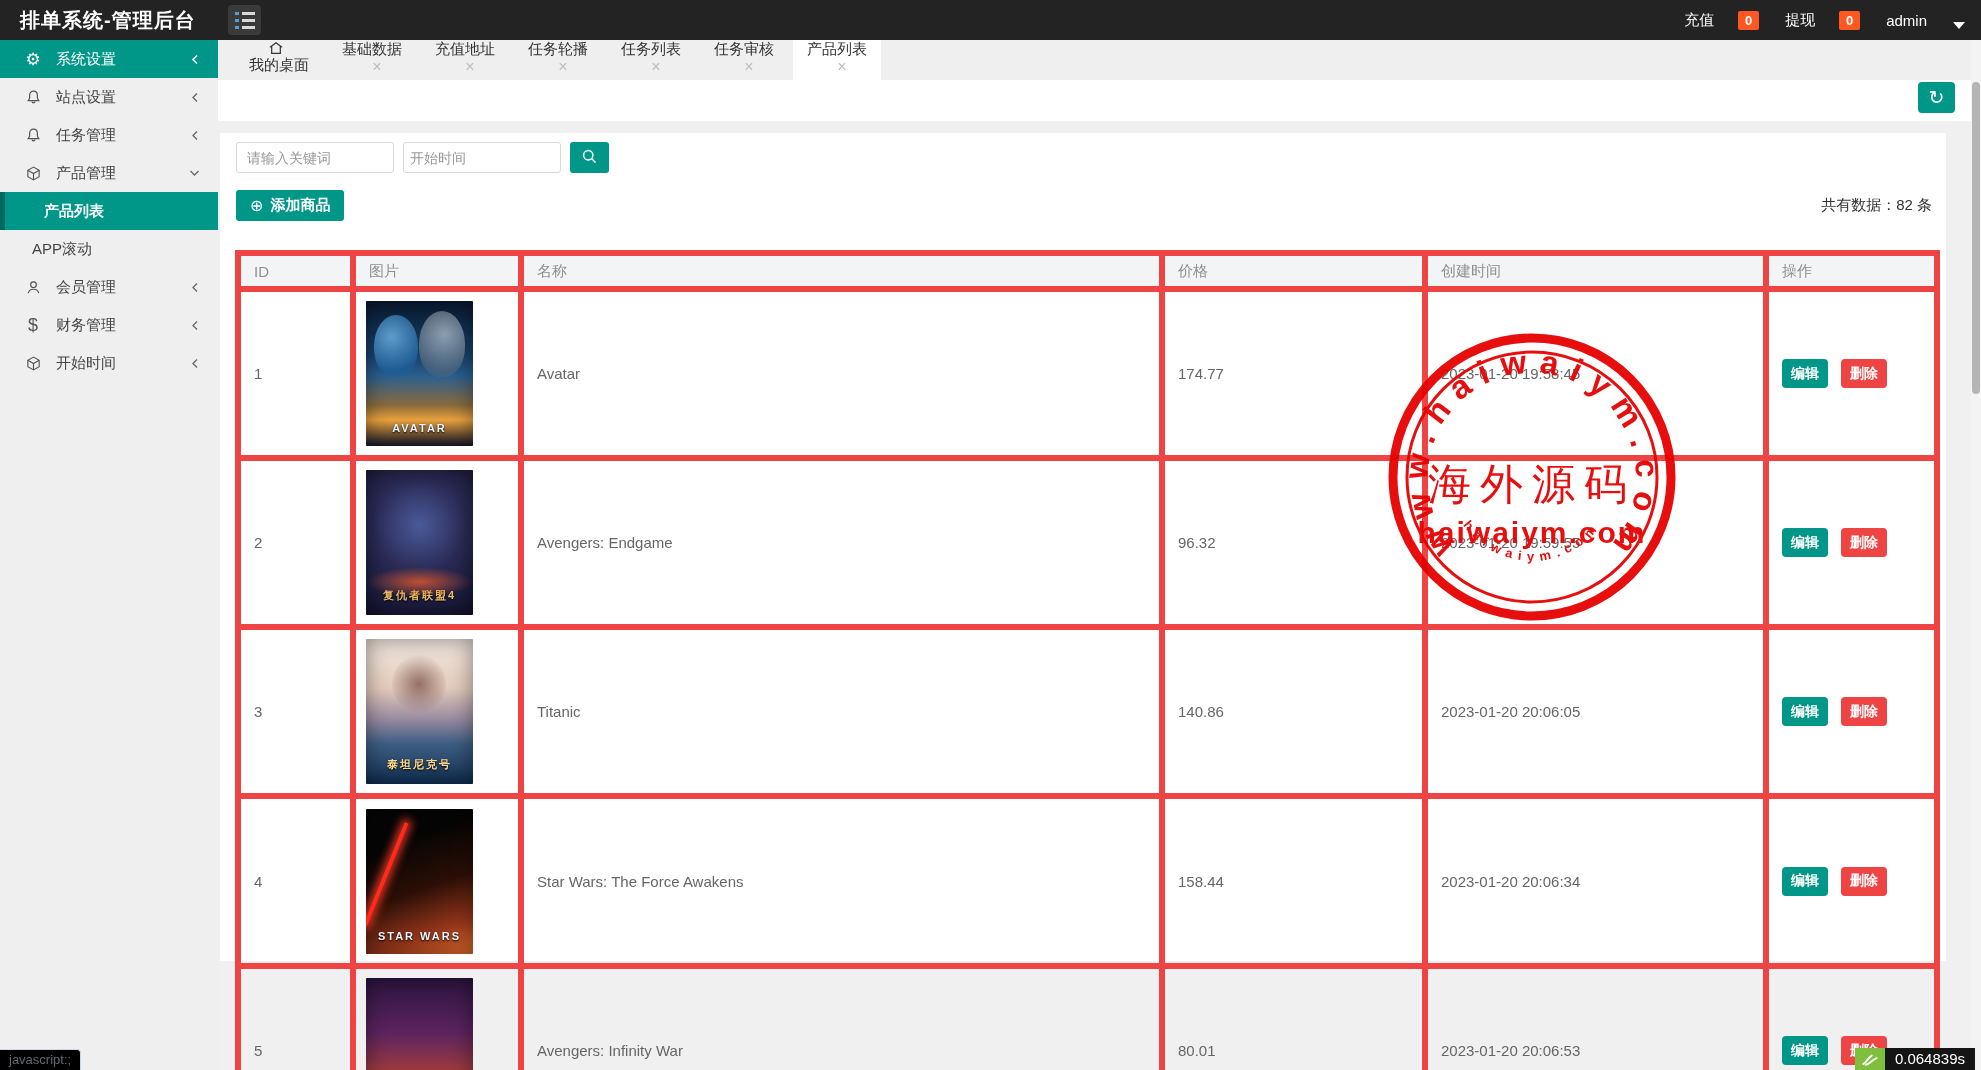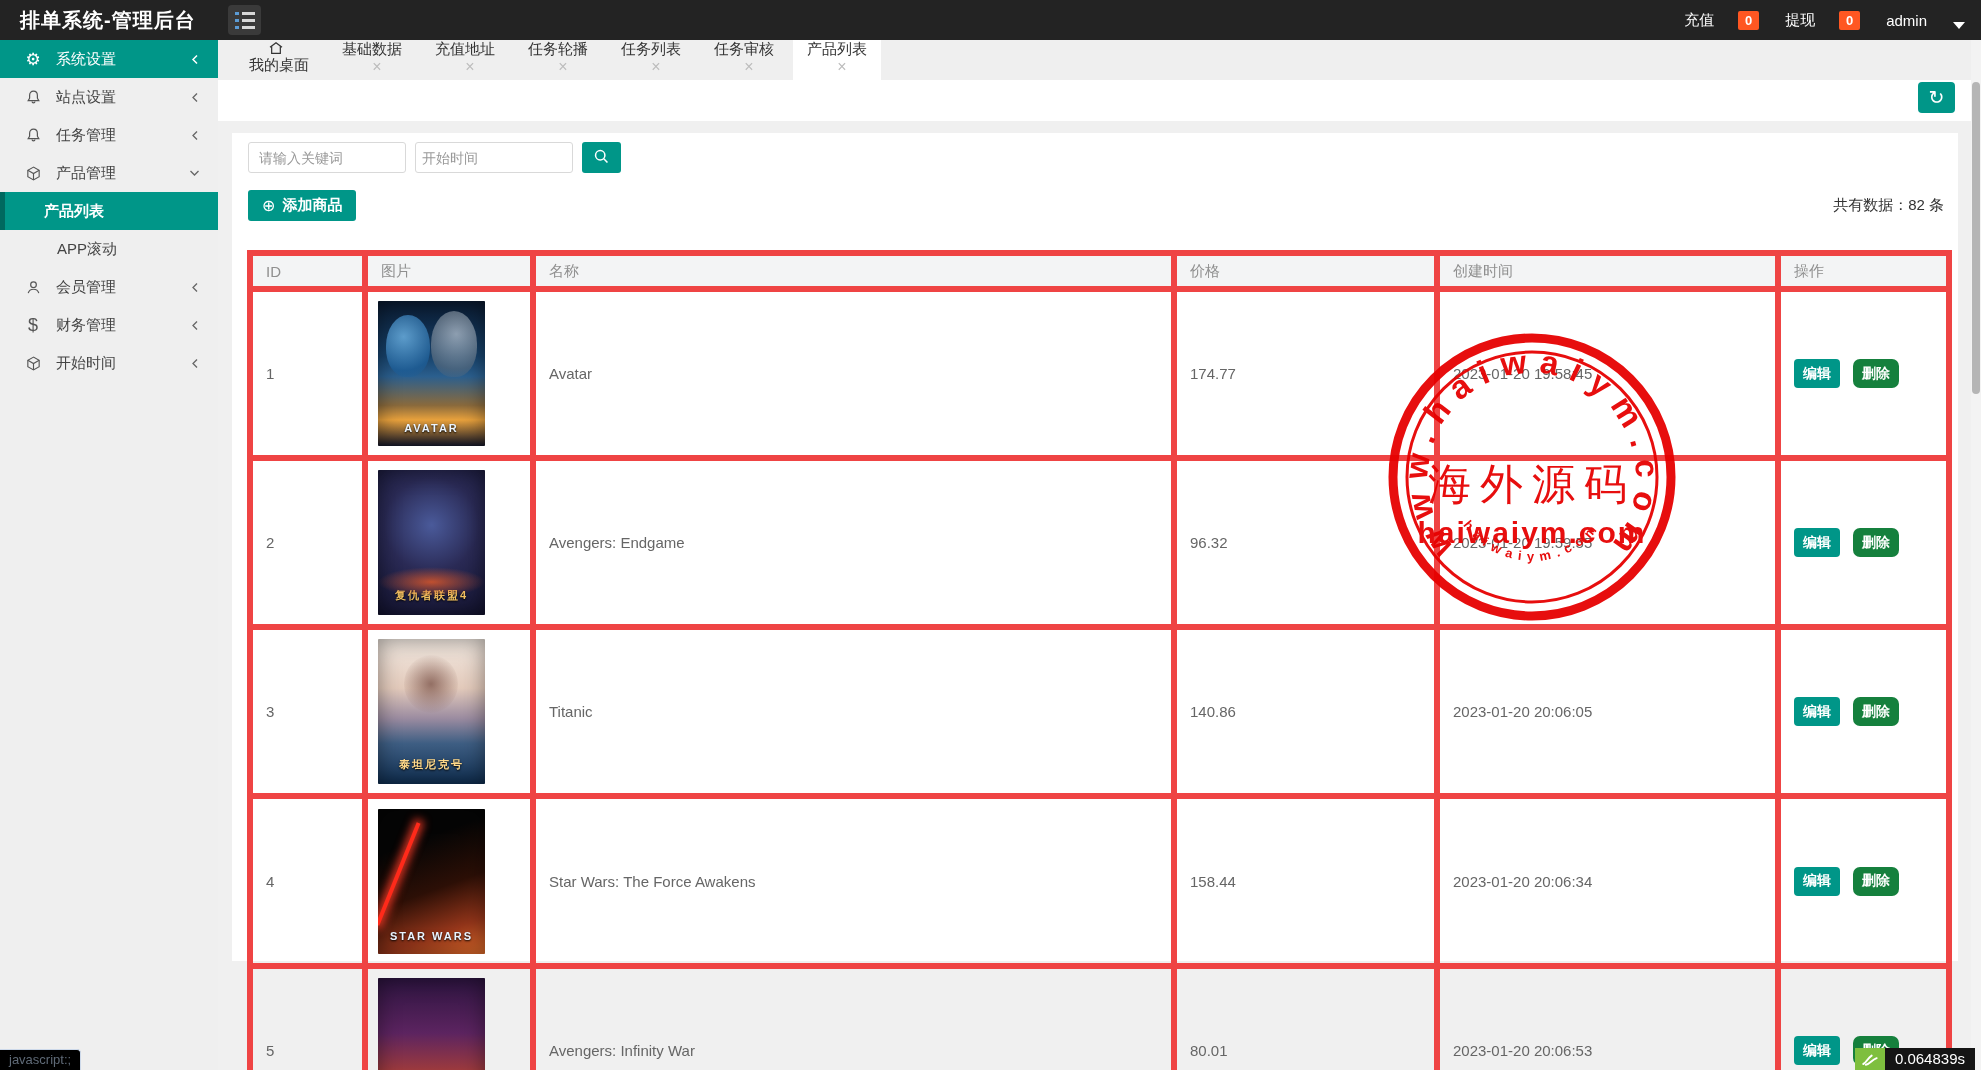--- a/index.html
+++ b/index.html
@@ -22,21 +22,21 @@
            line-height:19px; text-align:center; border-radius:2px; padding:0 4px; }
   .caret { width:0; height:0; border-left:6px solid transparent; border-right:6px solid transparent;
            border-top:7px solid #ffffff; margin-left:2px; }
 
   
   .sidebar { position:absolute; left:0; top:40px; width:218px; height:1030px; background:#efefef; z-index:20; }
   .side-item { height:38px; display:flex; align-items:center; color:#444; font-size:15px; cursor:pointer; position:relative; }
   .side-item .s-icon { width:22px; margin-left:22px; display:flex; align-items:center; justify-content:center;
                        font-size:17px; color:#555; }
   .side-item .s-label { margin-left:12px; }
-  .side-item.sub .s-label { margin-left:57px; }
+  .side-item.sub .s-label { margin-left:32px; }
   .side-item .chev { position:absolute; right:18px; top:14px; }
   .side-item.active { background:#009688; color:#fff; }
   .side-item.active .s-icon { color:#fff; }
   .side-item.active.sub { border-left:5px solid #00695f; }
   .side-item.active.sub .s-label { margin-left:39px; font-weight:bold; }
   svg.chevline { display:block; }
 
   
   .tabbar { position:absolute; left:218px; top:40px; width:1763px; height:40px; background:#efefef;
             display:flex; align-items:stretch; padding-left:17px; z-index:10; }
@@ -45,21 +45,21 @@
   .tab .home-i { margin-right:7px; display:flex; }
   .tab .x { margin-left:10px; color:#bdbdbd; font-size:16px; line-height:1; }
   .tab.active { background:#ffffff; }
 
   
   .toolrow { position:absolute; left:218px; top:80px; width:1763px; height:41px; background:#ffffff; z-index:9; }
   .refresh-btn { position:absolute; right:26px; top:2px; width:37px; height:31px; background:#009688;
                  border:none; border-radius:4px; color:#fff; font-size:19px; cursor:pointer; line-height:29px; }
 
   
-  .card { position:absolute; left:232px; top:133px; width:1726px; height:828px; background:#ffffff; z-index:5; }
+  .card { position:absolute; left:220px; top:133px; width:1726px; height:828px; background:#ffffff; z-index:5; }
   .inp { position:absolute; top:9px; height:31px; width:158px; border:1px solid #d9d9d9; border-radius:3px;
          padding:0 10px; font-size:14px; color:#333; outline:none; font-family:"Liberation Sans",sans-serif; }
   .inp::placeholder { color:#999; }
   .inp.kw { left:16px; } .inp.tm { left:183px;padding-left:6px; }
   .search-btn { position:absolute; left:350px; top:9px; width:39px; height:31px; background:#009688; border:none;
                 border-radius:3px; cursor:pointer; display:flex; align-items:center; justify-content:center; }
   .add-btn { position:absolute; left:16px; top:57px; height:31px; background:#009688; border:none; border-radius:3px;
              color:#fff; font-size:15px; font-weight:bold; padding:0 14px; cursor:pointer;
              display:flex; align-items:center; gap:7px; font-family:"Liberation Sans",sans-serif; }
   .add-btn .plus { font-size:16px; font-weight:normal; }
@@ -92,21 +92,21 @@
                        background:radial-gradient(circle, rgba(120,80,70,.75), transparent 75%); }
   .poster.p3 .poster-caption { color:#ffd98a; }
   .poster.p4 { background:linear-gradient(160deg,#050505 25%,#2c0f06 55%,#93351a 80%,#e8702c 100%);margin-top:10px; }
   .poster.p4::before { content:""; position:absolute; left:18px; top:10px; width:4px; height:110px; background:#ff2a1a;
                        box-shadow:0 0 9px 3px rgba(255,60,40,.85); transform:rotate(22deg); }
   .poster.p5 { background:linear-gradient(180deg,#2d1440 0%,#5c2460 38%,#a23c3a 66%,#d87a30 88%,#35122e 100%); }
 
   .btn-edit, .btn-del { width:46px; height:29px; border:none; border-radius:4px; color:#fff; font-size:14px;
                         font-weight:bold; cursor:pointer; font-family:"Liberation Sans",sans-serif; }
   .btn-edit { background:#009688; margin-right:13px; }
-  .btn-del  { background:#15803d;border-radius:7px; }
+  .btn-del  { background:#ef4444; }
 
   
   .stamp { position:absolute; left:1382px; top:327px; width:300px; height:300px; z-index:40;
            opacity:.94; pointer-events:none; }
 
   
   .scroll-track { position:absolute; right:0; top:40px; width:10px; height:1030px; background:#f3f3f3; z-index:45; }
   .scroll-thumb { position:absolute; right:1px; top:42px; width:8px; height:312px; background:#b5b5b5; border-radius:4px; }
 
   

